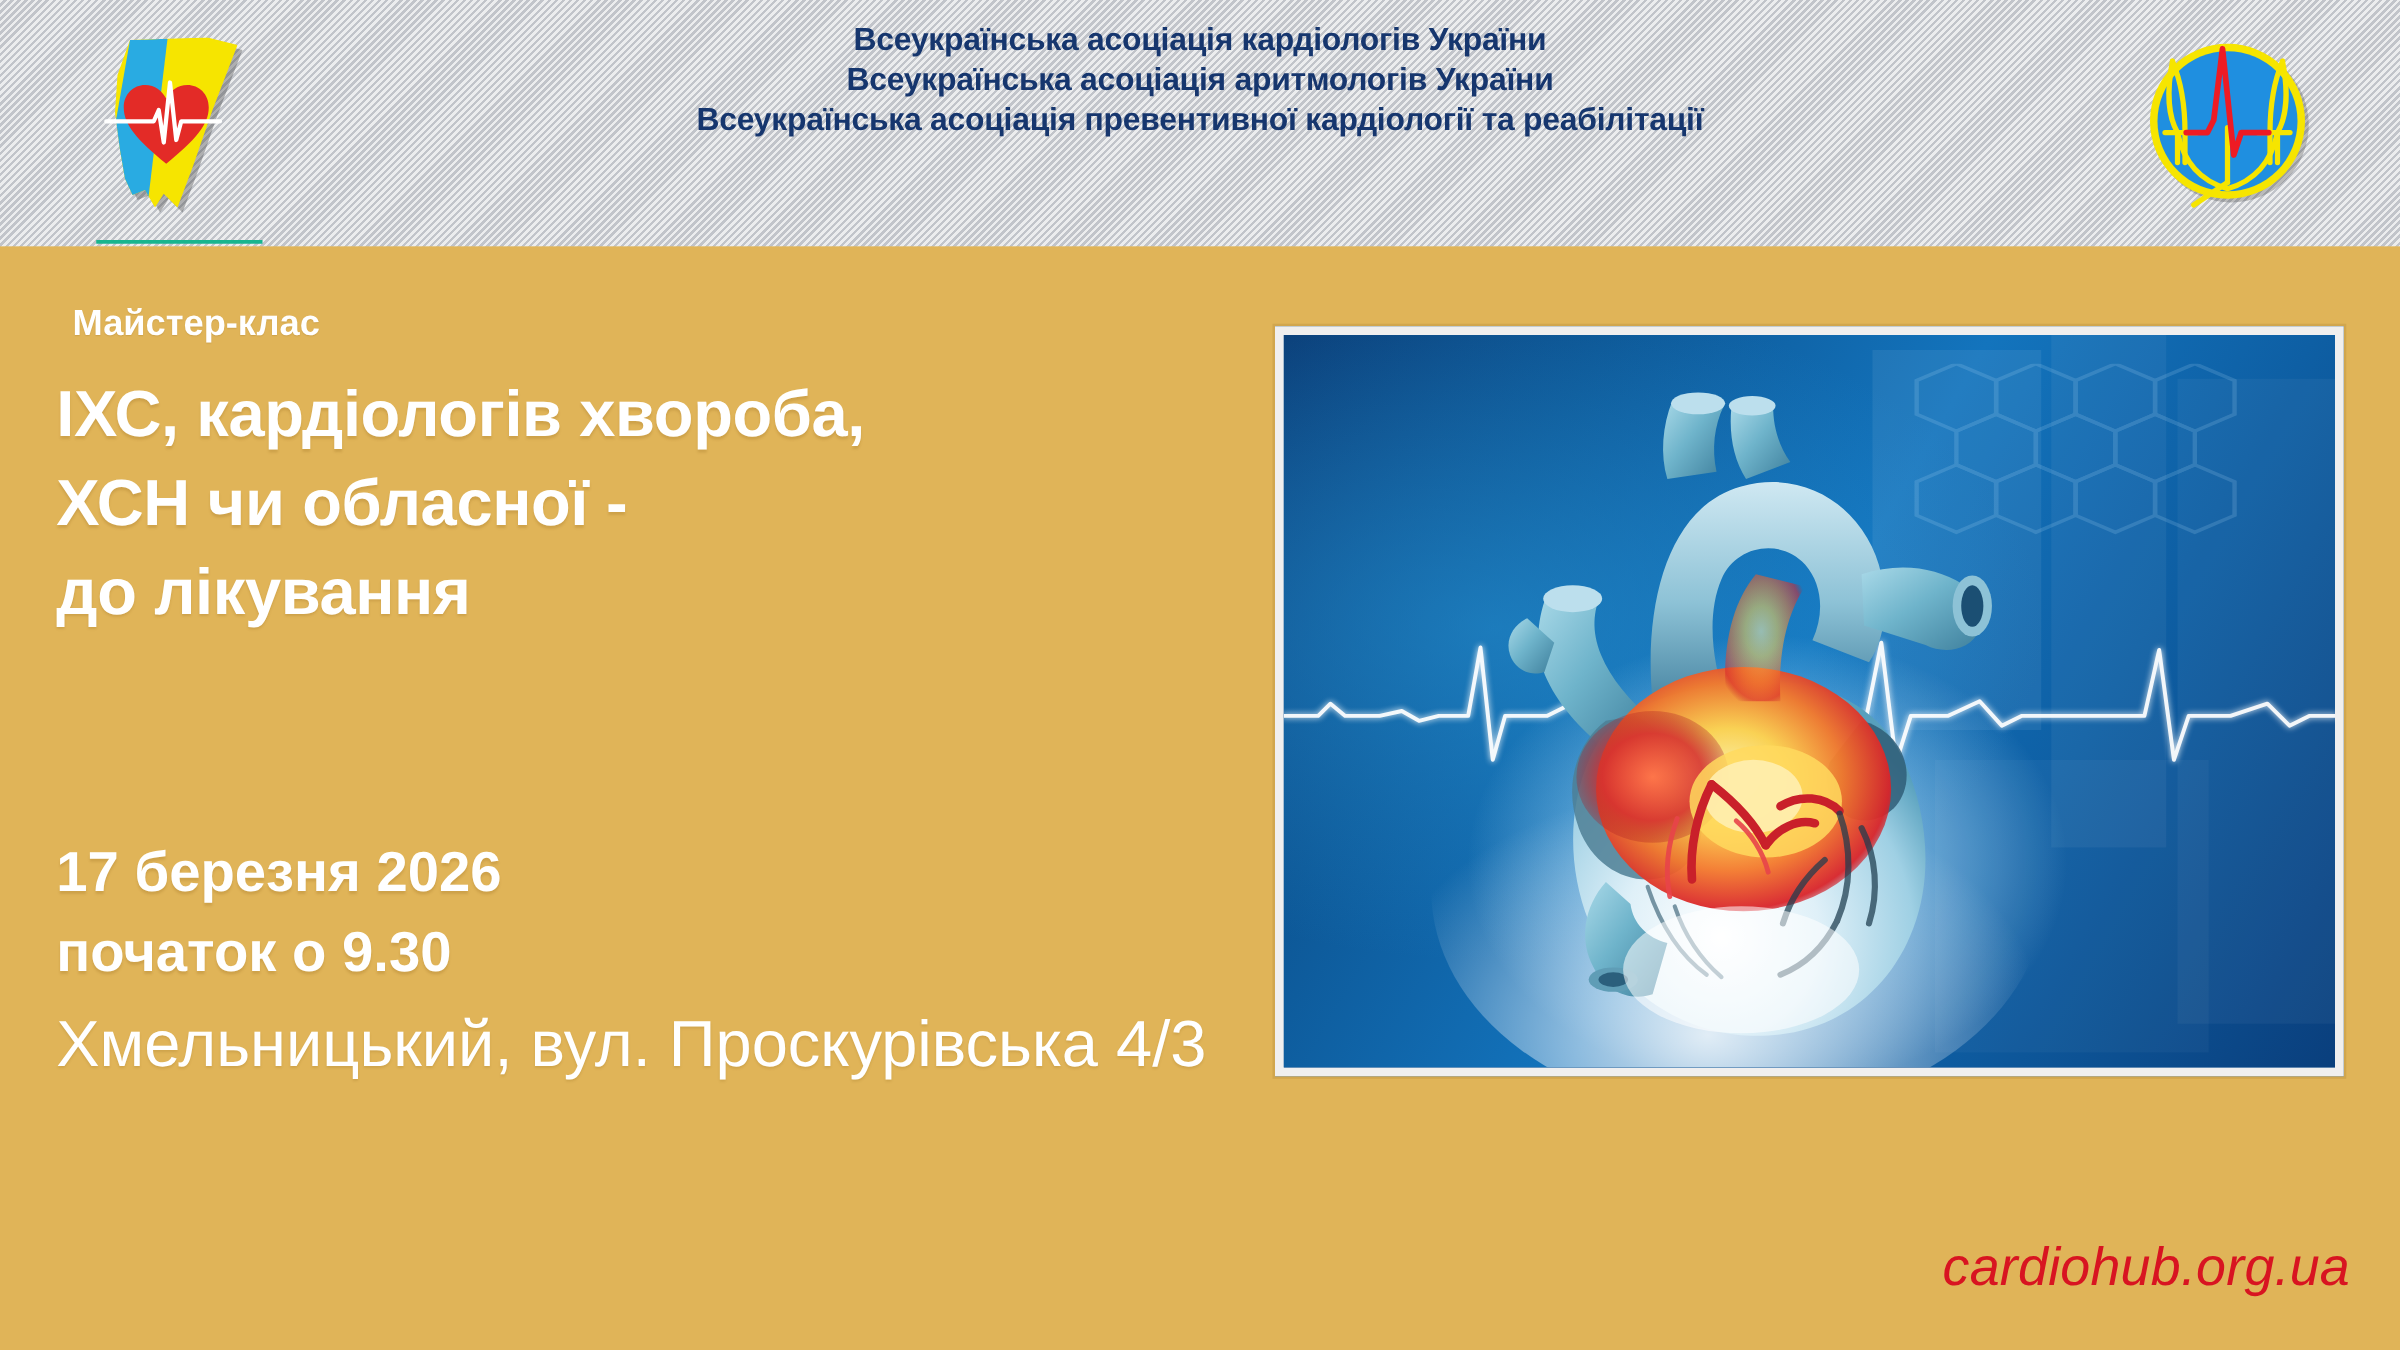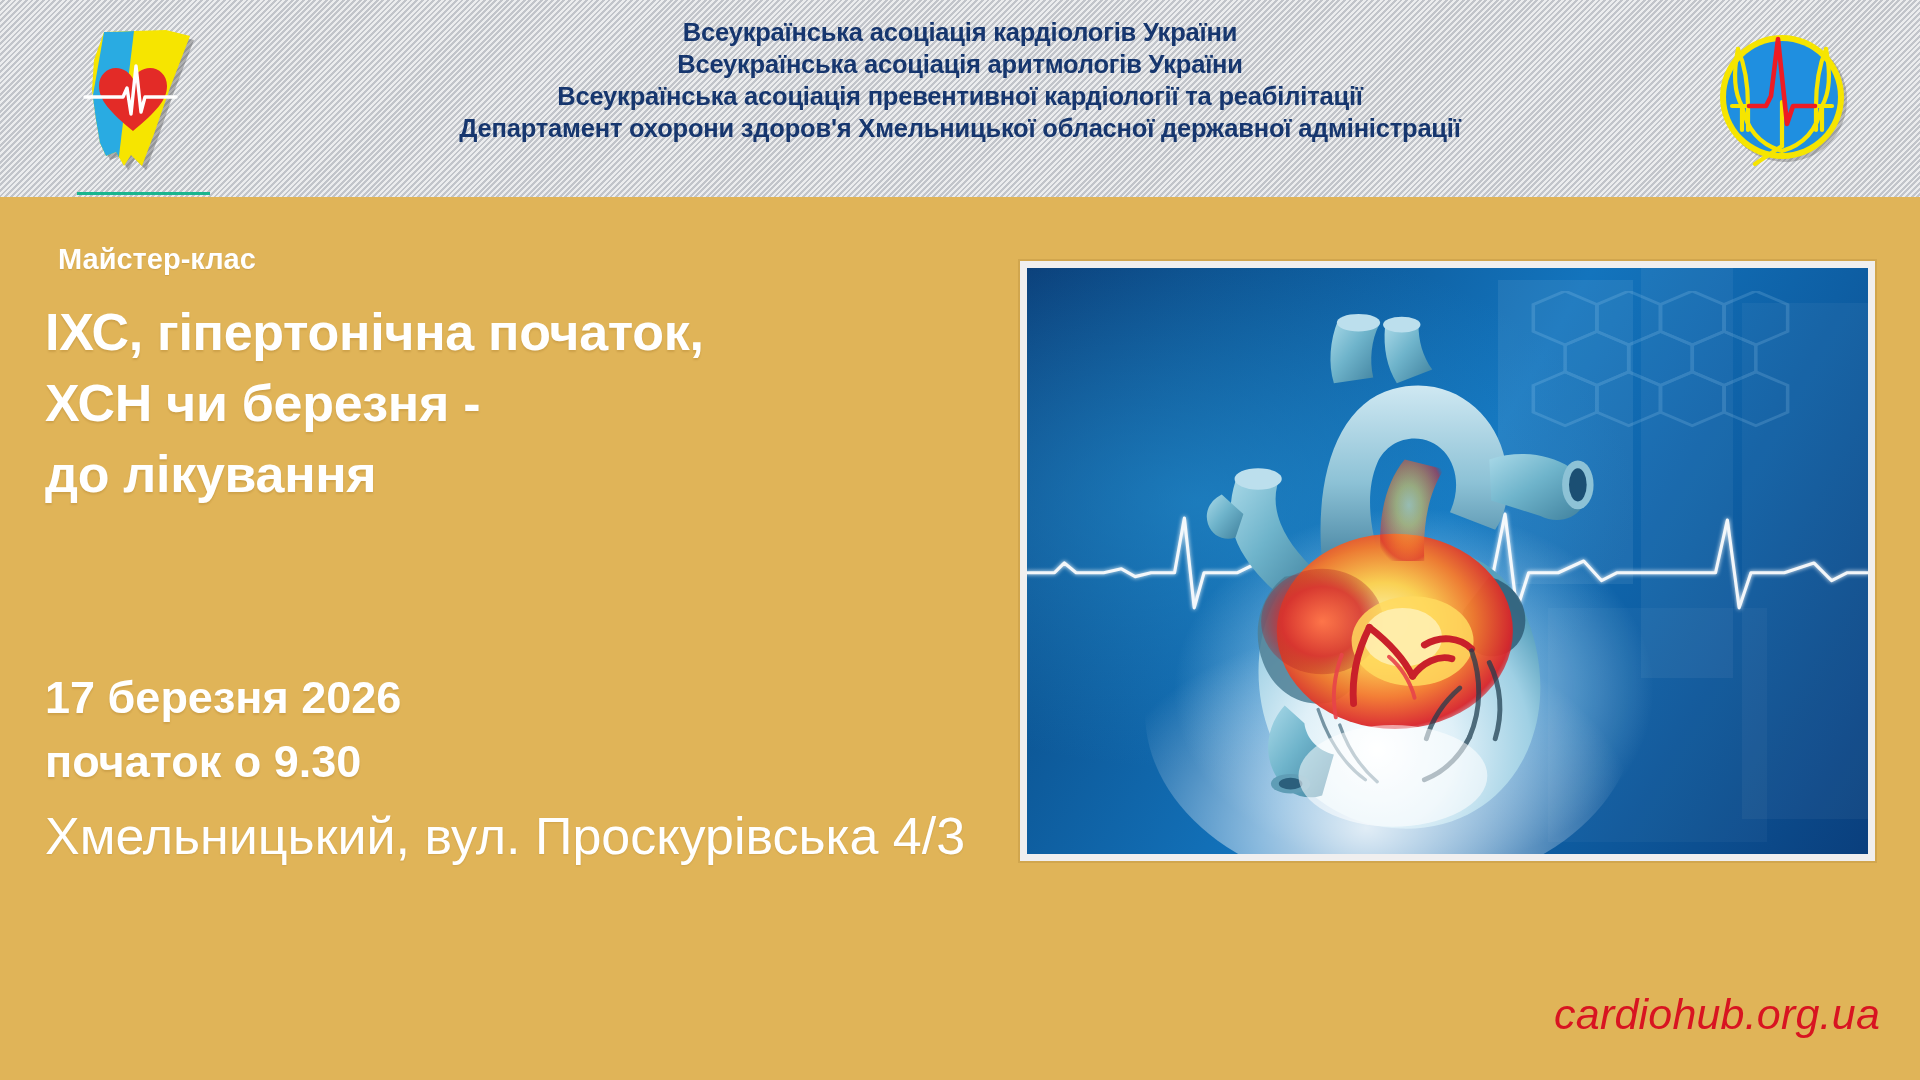--- a/index.html
+++ b/index.html
@@ -162,21 +162,20 @@
 
         <path d="M27,81 L65,81 L69,72 L73,98 L78,50 L83,96 L87,81 L118,81" fill="none" stroke="#ffffff" stroke-width="3.4" stroke-linecap="round" stroke-linejoin="round"></path>
       </svg>
     </div>
     <div class="teal-rule"></div>
 
     <div class="org-block">
       <div class="org-line">Всеукраїнська асоціація кардіологів України</div>
       <div class="org-line">Всеукраїнська асоціація аритмологів України</div>
       <div class="org-line">Всеукраїнська асоціація превентивної кардіології та реабілітації</div>
-      <div class="org-line">Департамент охорони здоров'я Хмельницької обласної державної адміністрації</div>
     </div>
 
     <div class="logo-right">
       <svg viewBox="0 0 160 160" xmlns="http://www.w3.org/2000/svg">
         <circle cx="82" cy="82" r="62" fill="rgba(70,70,70,.3)"></circle>
         <circle cx="79" cy="79" r="62" fill="#f6e500"></circle>
         <circle cx="79" cy="79" r="56" fill="#1f8fe0"></circle>
 
         <g fill="none" stroke="#f6e500" stroke-width="4.2" stroke-linejoin="round" stroke-linecap="round">
 
@@ -201,22 +200,22 @@
     </div>
 
   </div>
 </div>
 
 <div class="stage">
 
   <div class="kicker">Майстер-клас</div>
 
   <div class="headline">
-    <span class="hl">ІХС, гіпертонічна початок,</span>
-    <span class="hl">ХСН чи березня -</span>
+    <span class="hl">ІХС, кардіологів хвороба,</span>
+    <span class="hl">ХСН чи обласної -</span>
     <span class="hl">до лікування</span>
   </div>
 
   <div class="datetime">
     <span>17 березня 2026</span>
     <span>початок о 9.30</span>
   </div>
 
   <div class="venue">
     <span>Хмельницький, вул. Проскурівська 4/3</span>

